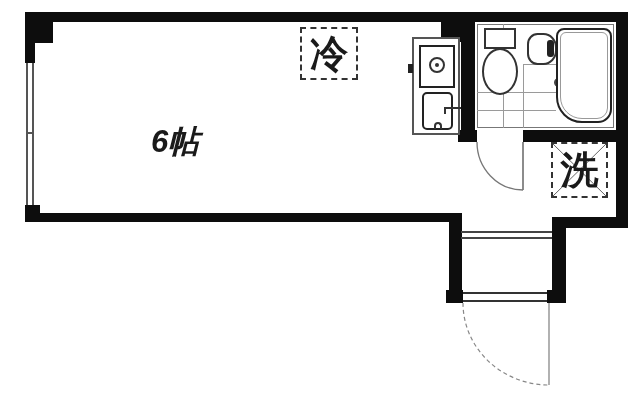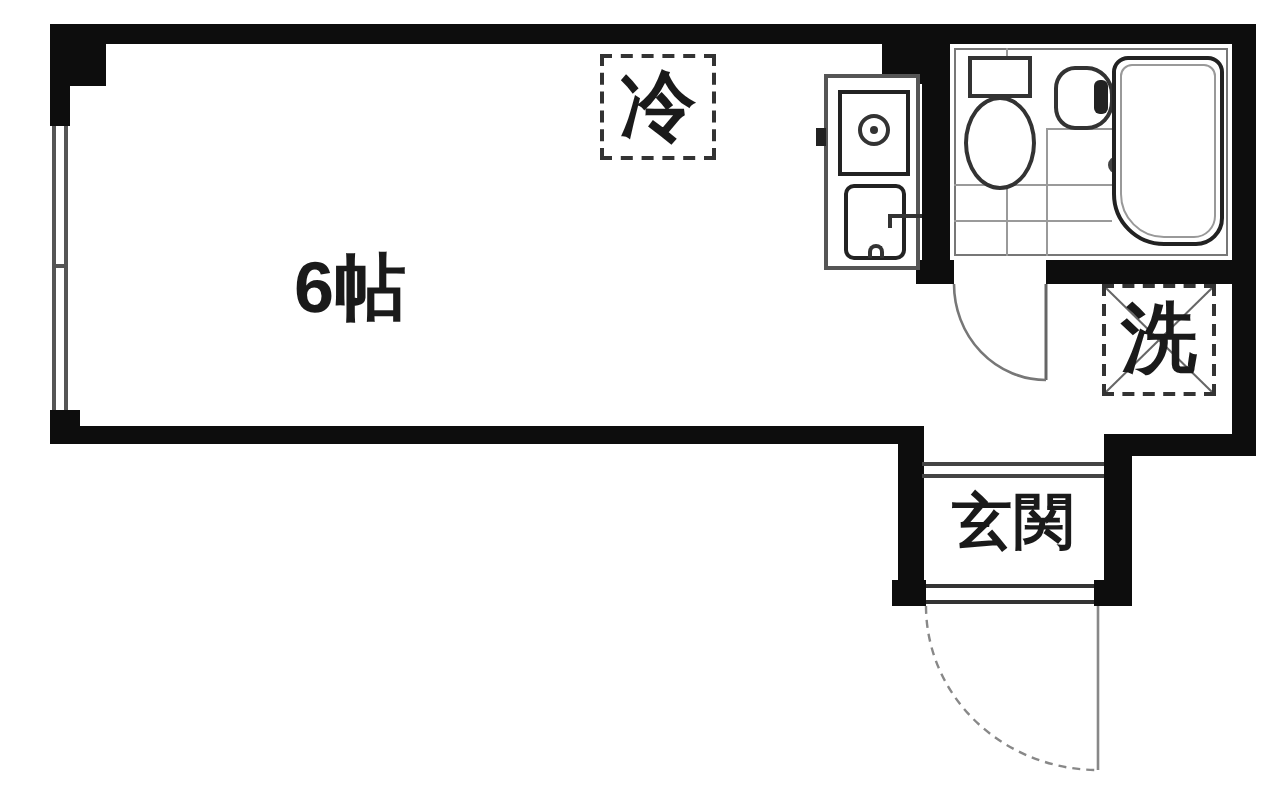--- a/index.html
+++ b/index.html
@@ -88,16 +88,15 @@
   </div>
 
   <div class="dashedbox" style="left:551px;top:142px;width:57px;height:56px;">
     <svg width="53" height="52" viewBox="0 0 53 52" style="left:0;top:0;">
       <line x1="0" y1="0" x2="53" y2="52" stroke="#666" stroke-width="1"></line>
       <line x1="53" y1="0" x2="0" y2="52" stroke="#666" stroke-width="1"></line>
     </svg>
     <span class="label" style="position:static;font-size:38px;z-index:2;">洗</span>
   </div>
 
-  <div class="label" style="left:135px;top:126px;width:80px;font-size:36px;">6帖</div>
-  <div class="label" style="left:461px;top:247px;width:92px;font-size:30px;letter-spacing:1px;">玄関</div>
+  <div class="label" style="left:135px;top:126px;width:80px;font-size:31px;font-style:italic;">6帖</div>
 
 </div>
 
 </body></html>

